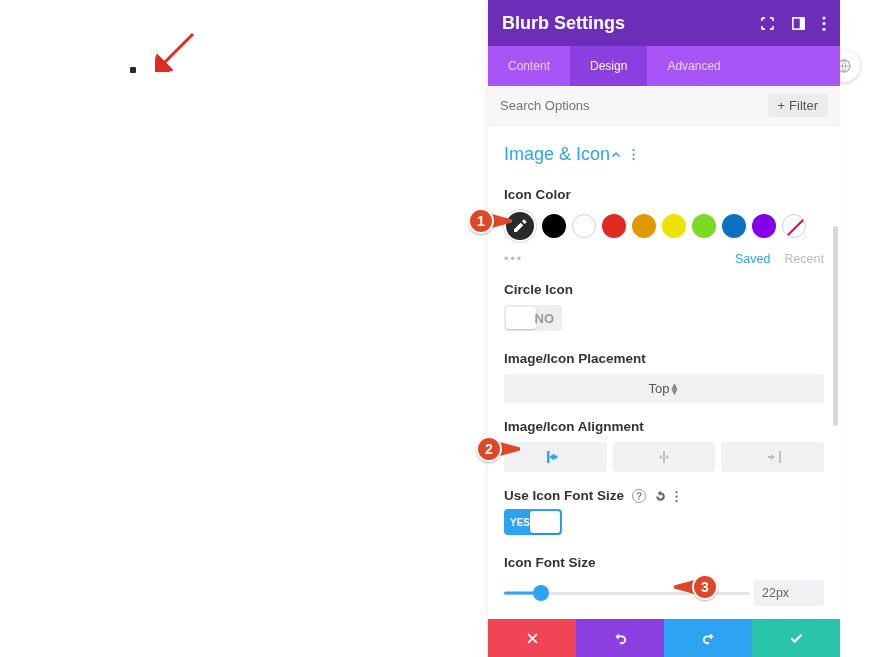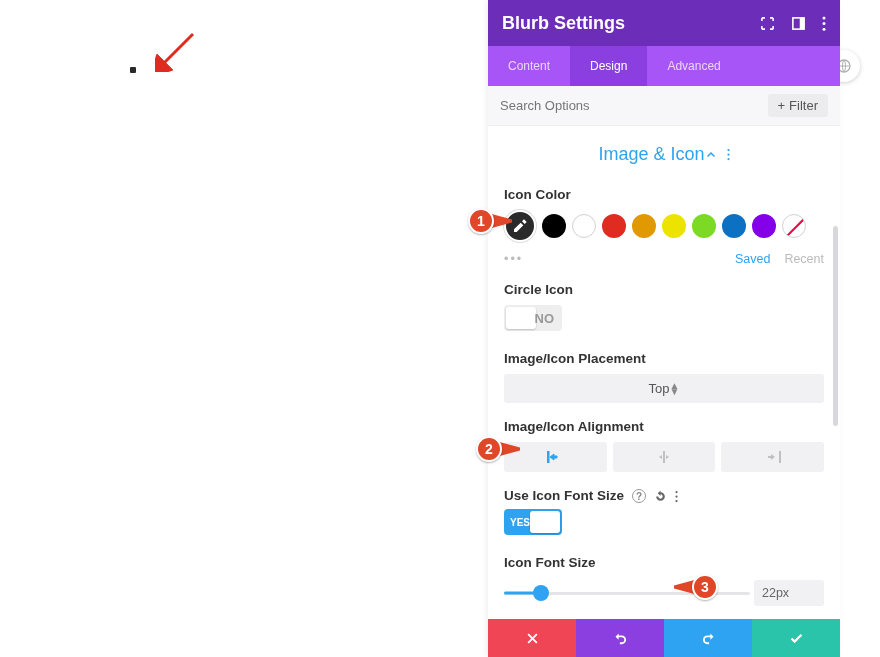--- a/index.html
+++ b/index.html
@@ -19,21 +19,21 @@
 
   .tabs { background: #a855f7; display: flex; height: 40px; }
   .tab { flex: none; padding: 0 20px; display: flex; align-items: center; color: #e9d5ff; font-size: 12px; cursor: pointer; }
   .tab.active { background: #8b3fe0; color: #fff; }
 
   .search-row { display: flex; align-items: center; padding: 8px 12px; background: #f7f7f9; border-bottom: 1px solid #eee; gap: 24px; }
   .search-input { flex: 1; border: none; background: transparent; font-size: 13px; color: #888; outline: none; }
   .filter-btn { display: flex; align-items: center; gap: 4px; font-size: 13px; color: #555; background: #ececee; border-radius: 3px; padding: 4px 10px; cursor: pointer; }
 
   .panel-body { flex: 1; overflow-y: auto; padding: 10px 16px 14px; position: relative; }
-  .section-header { display: flex; align-items: center; justify-content: center; padding: 8px 0 12px; }
+  .section-header { display: flex; align-items: center; justify-content: flex-start; padding: 8px 0 12px; }
   .section-title { color: #2ea3f2; font-size: 18px; font-weight: 500; }
   .section-right { display: flex; align-items: center; gap: 10px; color: #2ea3f2; }
 
   .field-label { font-size: 13.5px; color: #333; font-weight: 600; margin: 10px 0 8px; }
   .field-label.sm { margin-top: 16px; }
 
   .color-row { display: flex; align-items: center; gap: 6px; }
   .color-swatch { width: 24px; height: 24px; border-radius: 50%; cursor: pointer; }
   .color-swatch.picker { width: 32px; height: 32px; background: #2a2a2a; display:flex; align-items:center; justify-content:center; border: 2px solid #fff; box-shadow: 0 0 0 1px #ddd; }
   .color-swatch.white { background: #fff; border: 1px solid #d0d0d0; }

